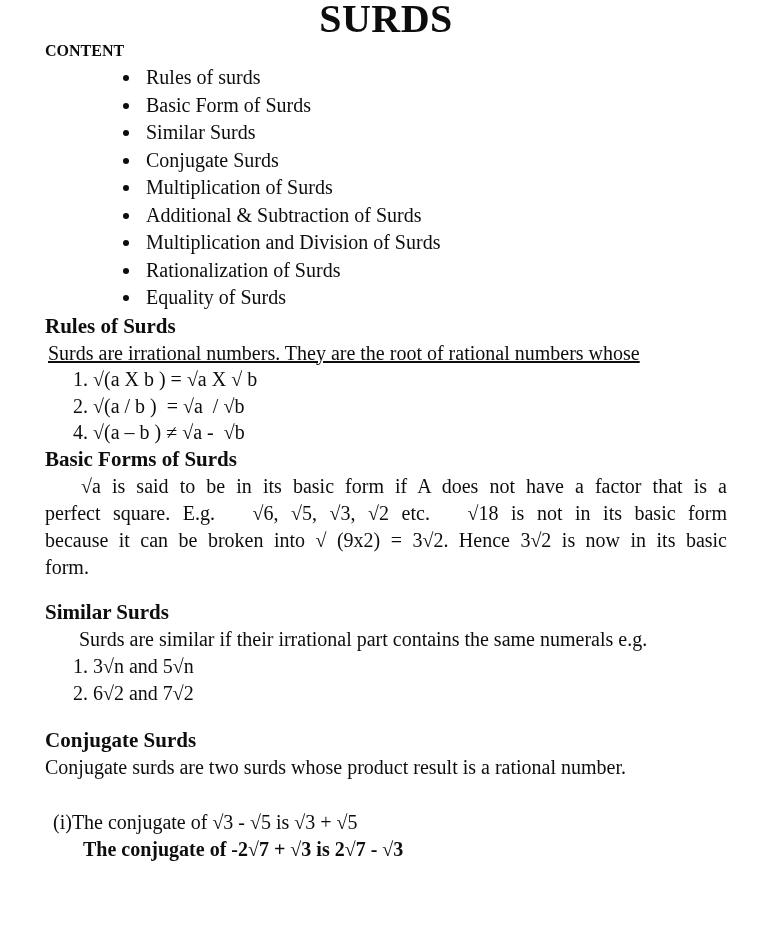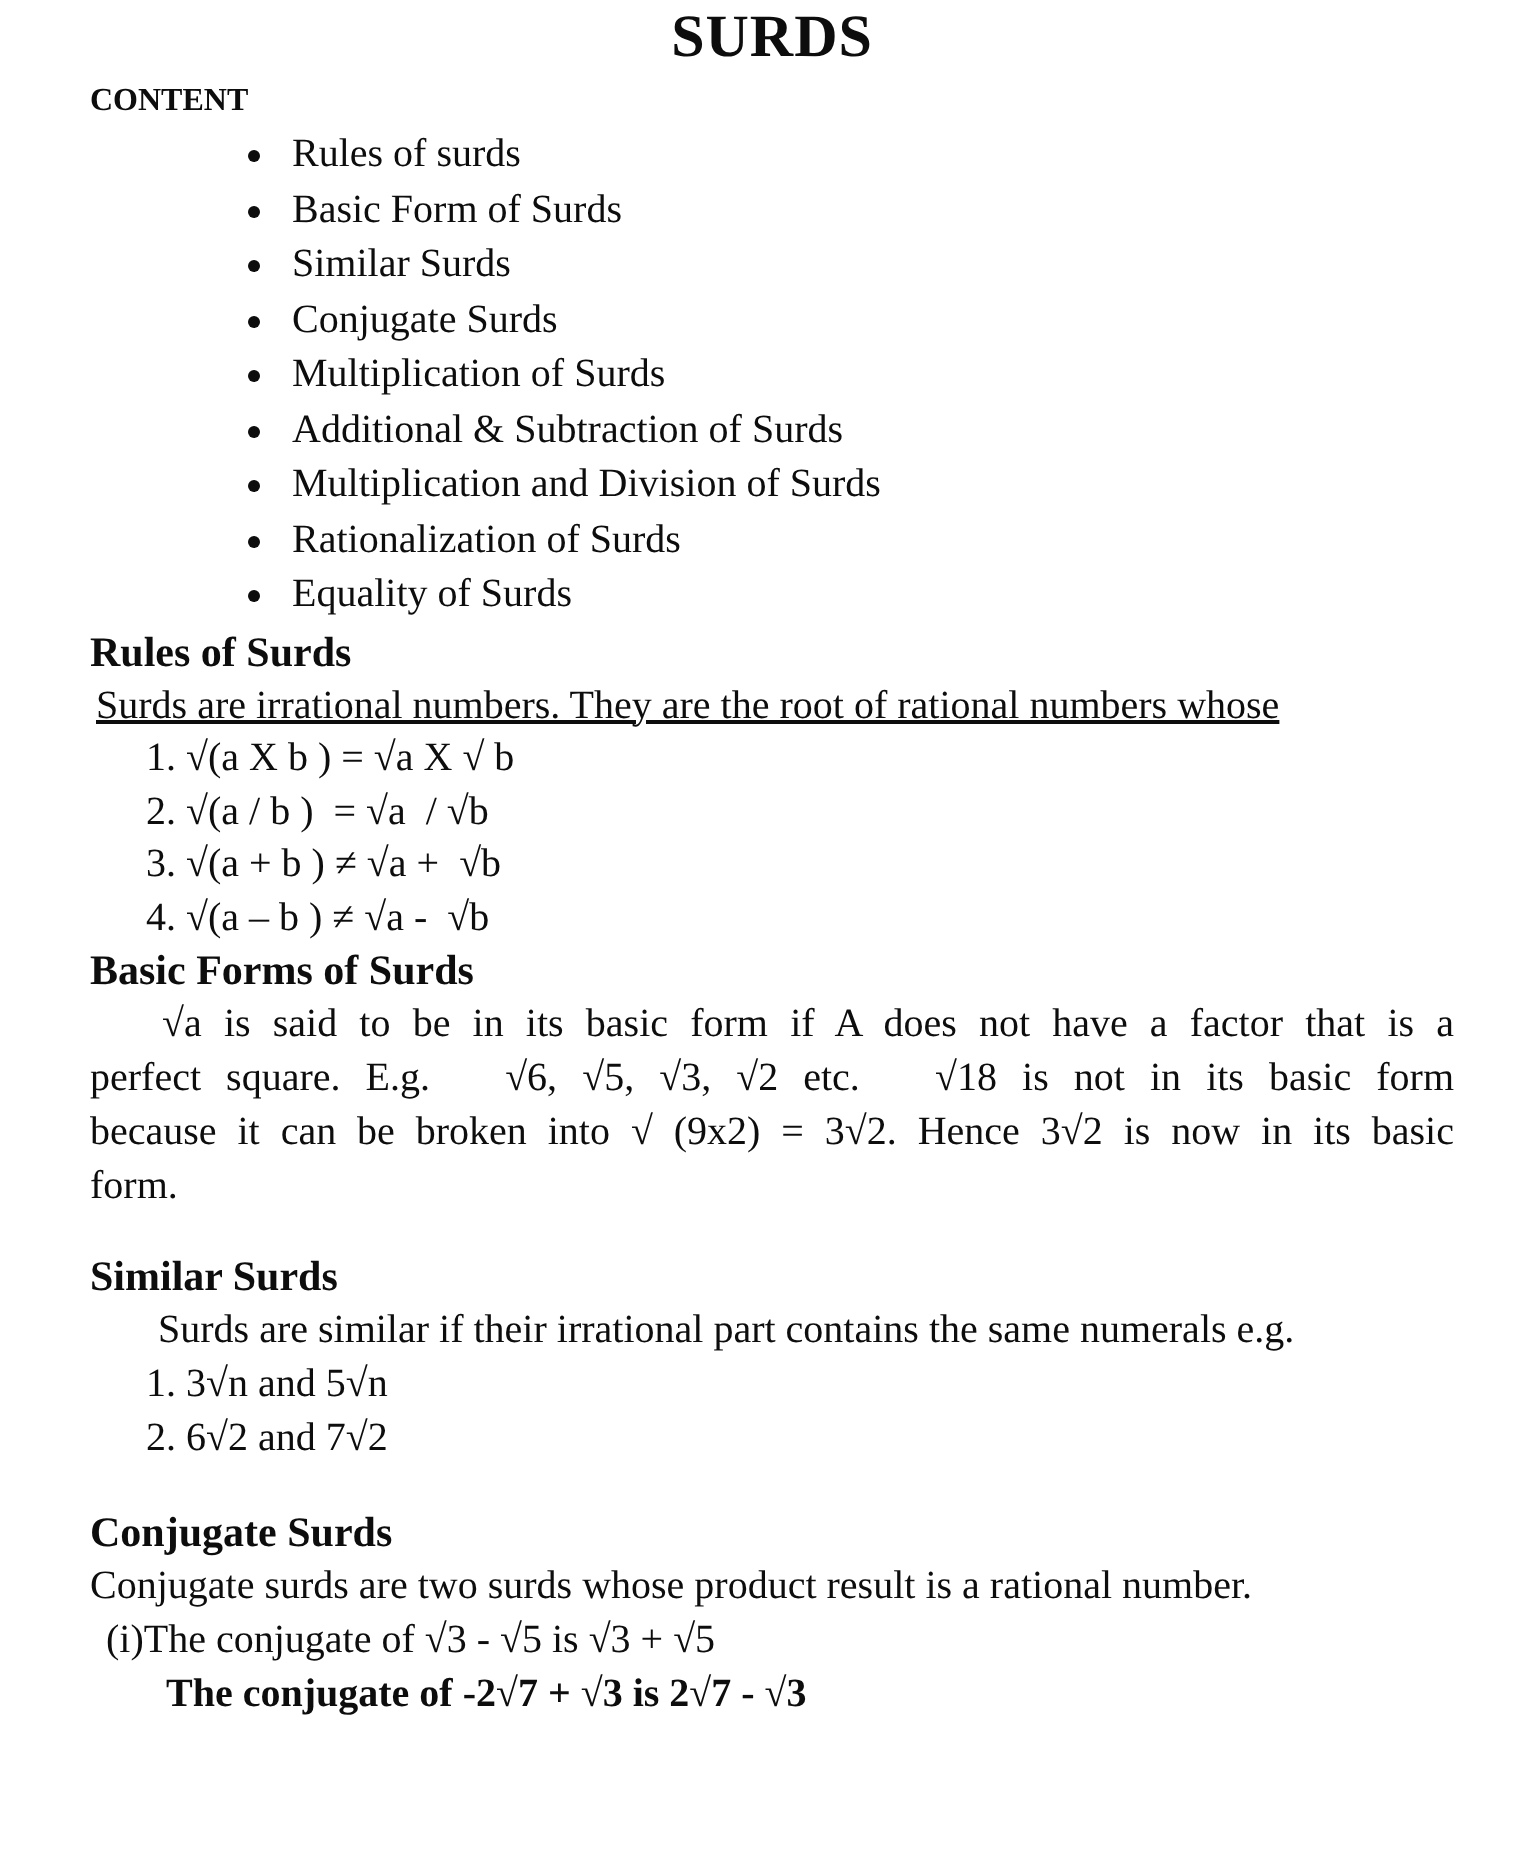--- a/index.html
+++ b/index.html
@@ -9,21 +9,21 @@
     box-sizing: border-box;
     background: #ffffff;
     color: #0d0d0d;
     font-family: "Liberation Serif", "DejaVu Serif", serif;
     font-size: 20px;
     line-height: 27px;
     padding: 4px 41px 0 45px;
     overflow: hidden;
   }
   .page-title {
-    font-size: 30px;
+    font-size: 40px;
     line-height: 30px;
     font-weight: bold;
     text-align: center;
     letter-spacing: 0.5px;
   }
   .content-heading {
     font-size: 16px;
     line-height: 26px;
     font-weight: bold;
     margin-top: 4px;
@@ -69,21 +69,21 @@
   .similar-intro {
     padding-left: 34px;
     white-space: pre-wrap;
   }
   .similar-examples div {
     padding-left: 28px;
     white-space: pre-wrap;
   }
   .conj-intro { white-space: pre-wrap; }
   .conj-examples div { white-space: pre-wrap; }
-  .conj-examples div:first-of-type { padding-left: 8px; }
+  .conj-examples div:first-of-type { padding-left: 8px; margin-top: 28px; }
   .conj-examples div:last-of-type  { padding-left: 38px; font-weight: bold; }
 </style>
 </head>
 <body>
 
 <div class="page-title">SURDS</div>
 
 <div class="content-heading">CONTENT</div>
 
 <ul class="toc">
@@ -115,21 +115,20 @@
 
 
   </div>
 
 <div class="rules-list">
 
     <div>1. √(a X b ) = √a X √ b</div>
 
     <div>2. √(a / b )  = √a  / √b</div>
 
-    <div>3. √(a + b ) ≠ √a +  √b</div>
 
     <div>4. √(a – b ) ≠ √a -  √b</div>
   </div>
 
 <div class="sec-heading basic-heading">Basic Forms of Surds</div>
 
 <div class="jpara basic-para">
 
     <div>√a is said to be in its basic form if A does not have a factor that is a</div>
 

